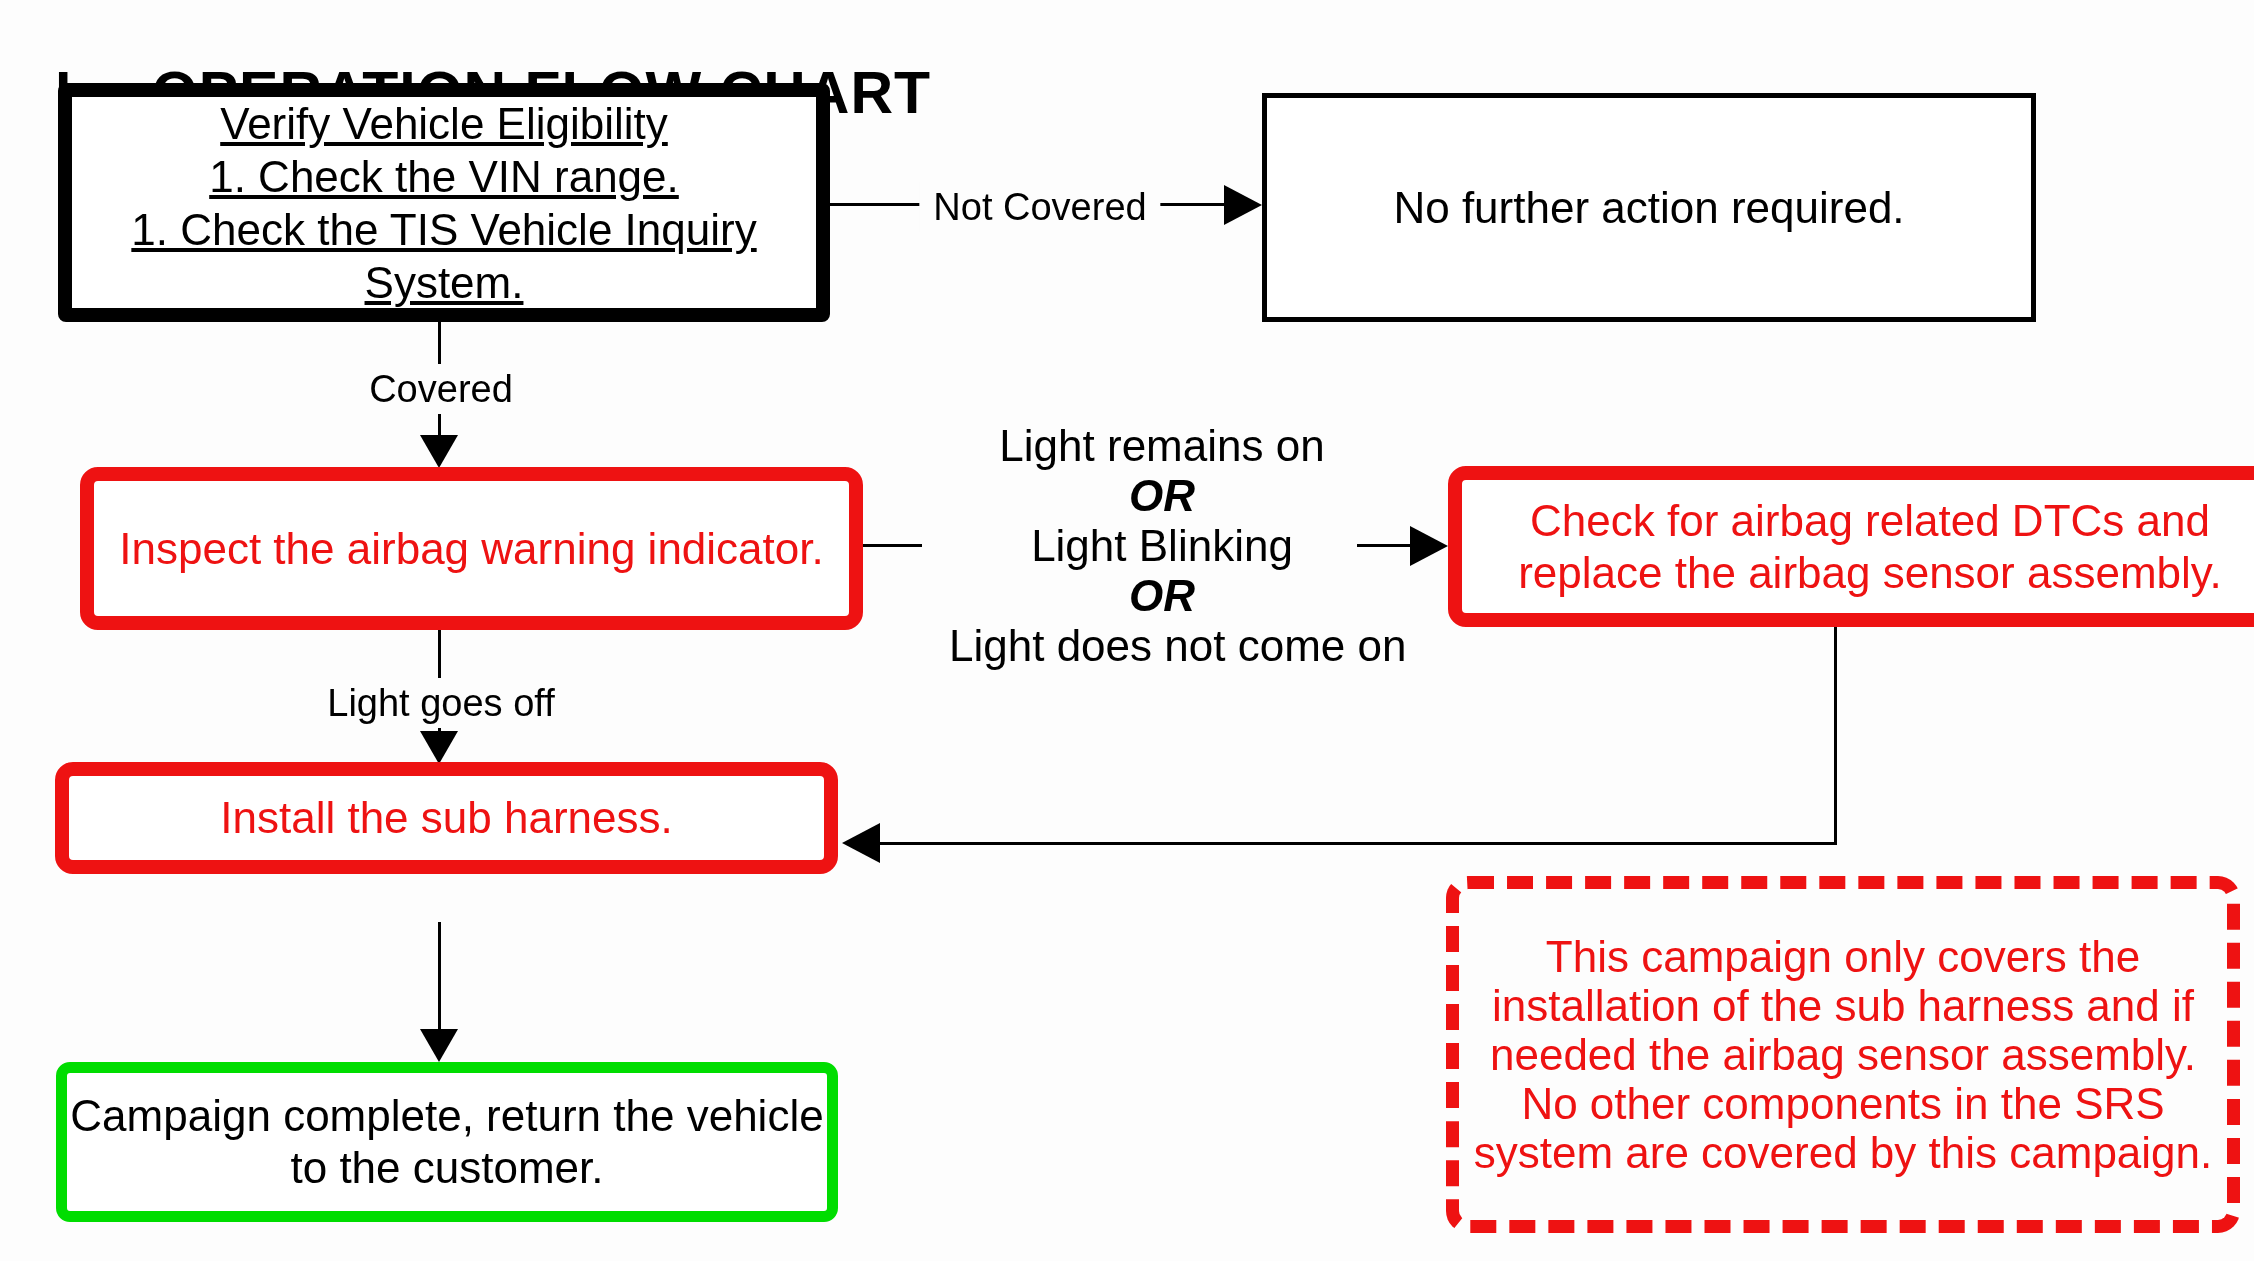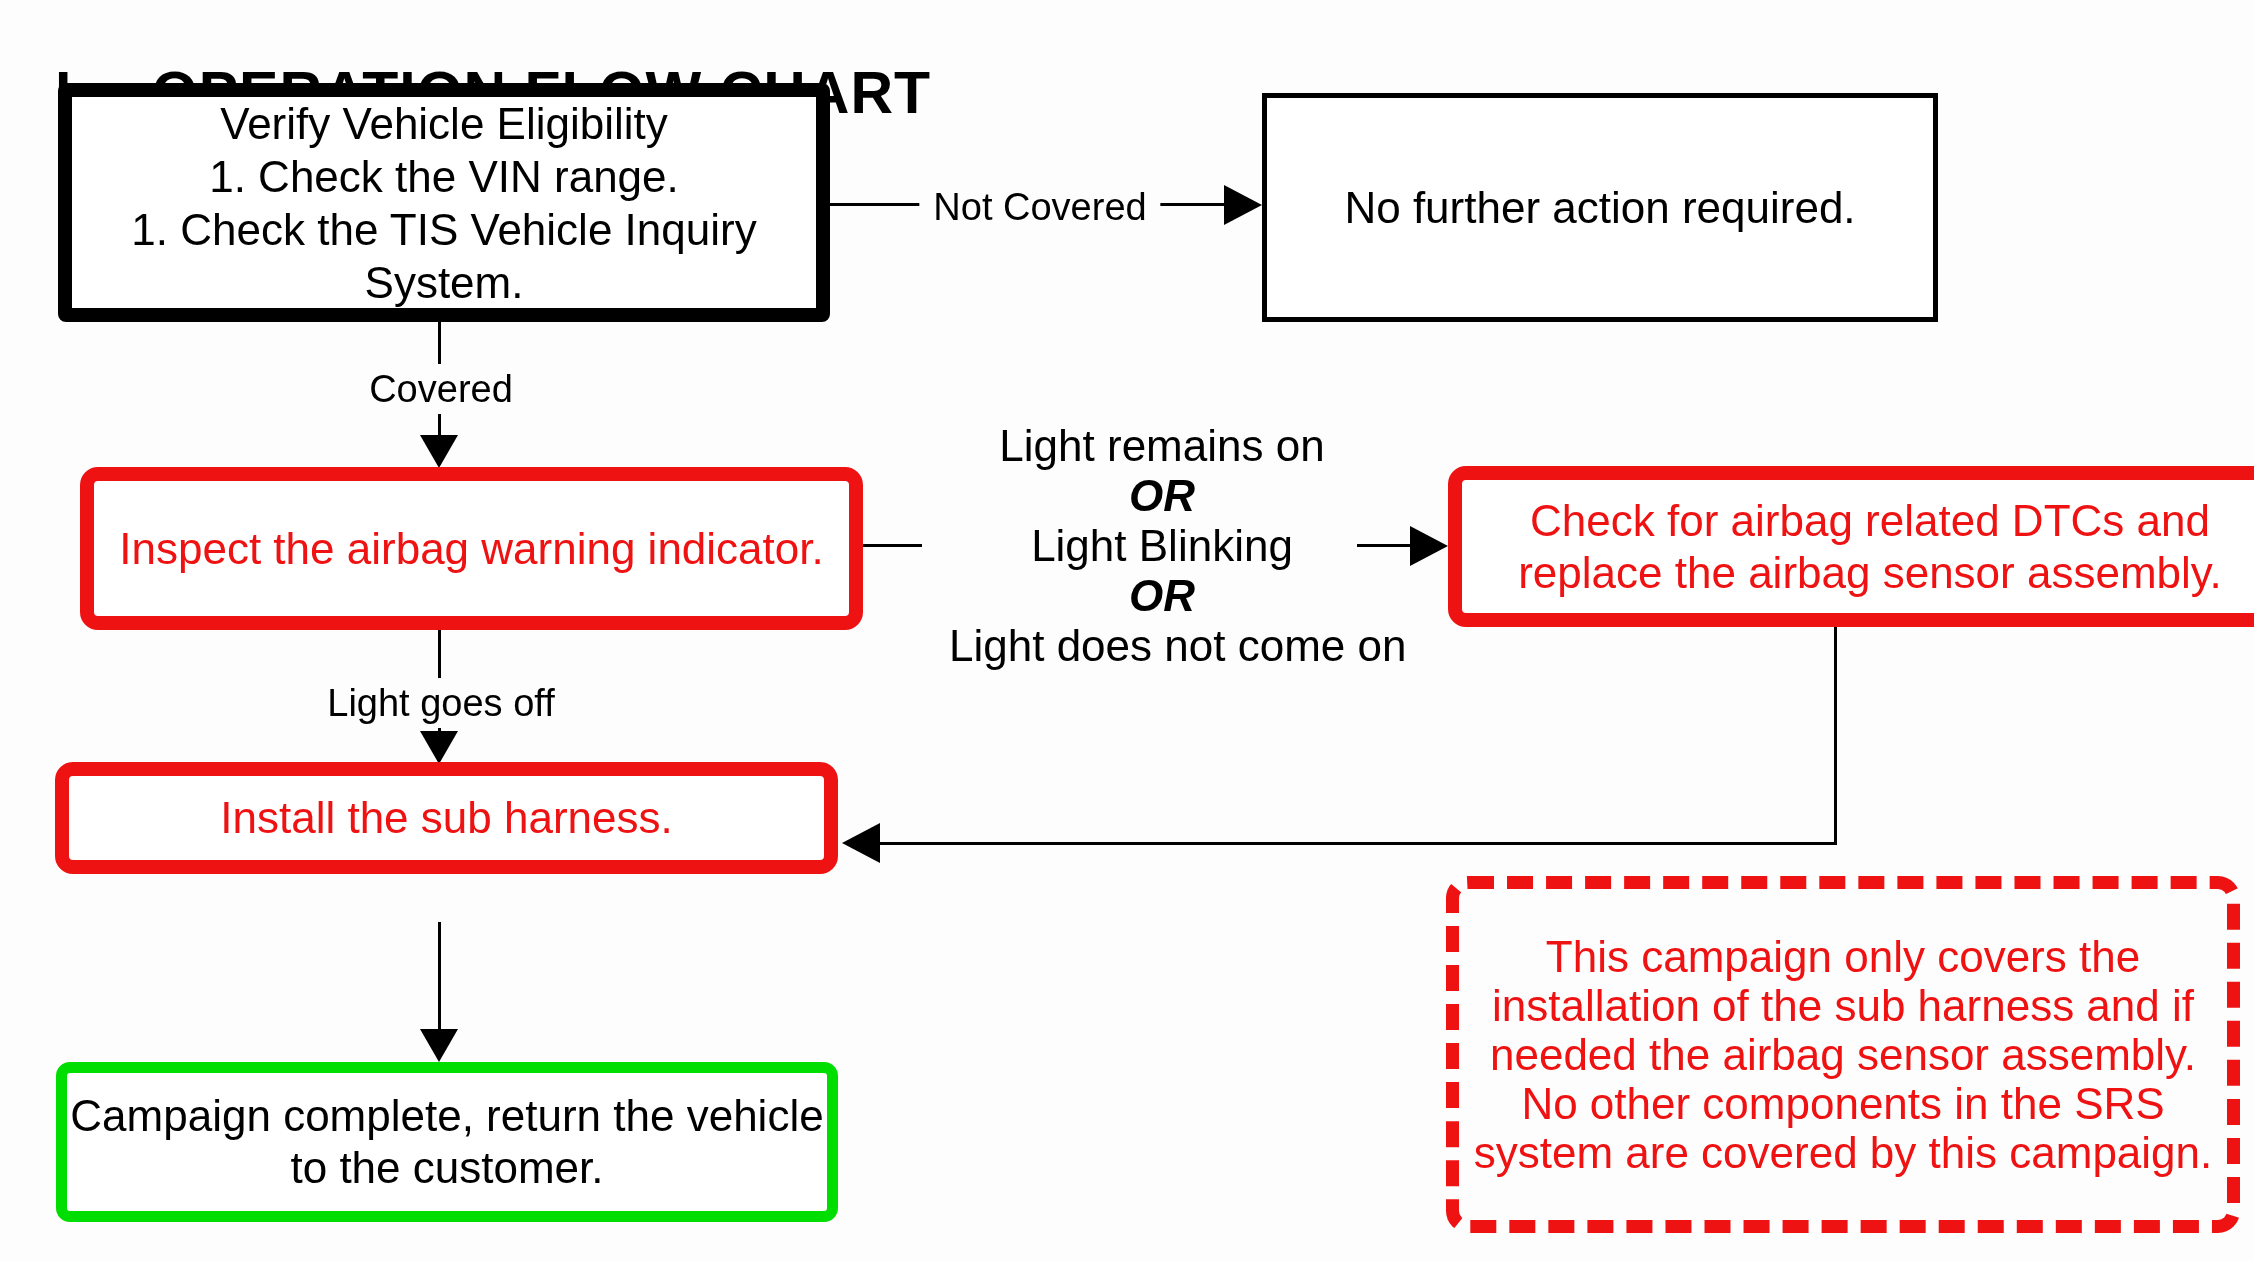--- a/index.html
+++ b/index.html
@@ -14,21 +14,21 @@
   .title{position:absolute;left:55px;top:20px;font-weight:700;font-size:59px;line-height:1;white-space:nowrap;}
   .title .tnum{display:inline-block;}
   .title .ttext{display:inline-block;margin-left:64px;letter-spacing:1px;margin-top:44px;}
 
   .box{
     position:absolute;box-sizing:border-box;background:#ffffff;
     display:flex;flex-direction:column;justify-content:center;align-items:center;
     text-align:center;font-size:44px;line-height:52px;
   }
   .box .ln{white-space:nowrap;}
-  .b-black{border:14px solid var(--ink);border-radius:8px;}
+  .b-black{border:14px solid var(--ink);border-radius:8px;text-decoration:underline;}
   .b-thin{border:5px solid var(--ink);}
   .b-red{border:14px solid var(--red);border-radius:18px;color:var(--red);}
   .b-green{border:11px solid var(--green);border-radius:14px;color:var(--ink);}
   .b-dash{border:13px dashed var(--red);border-radius:22px;color:var(--red);line-height:49px;}
 
   .hline,.vline{position:absolute;background:var(--ink);}
   .hline{height:3px;}
   .vline{width:3px;}
   .arr{position:absolute;width:0;height:0;}
   .arr-down{border-left:19px solid transparent;border-right:19px solid transparent;border-top:33px solid var(--ink);}
@@ -84,21 +84,21 @@
     <span class="tnum">I.</span><span class="ttext">OPERATION FLOW CHART</span>
   </div>
 
   <div class="box b-black" style="left:58px;top:83px;width:772px;height:239px;line-height:53px;">
     <div class="ln">Verify Vehicle Eligibility</div>
     <div class="ln">1. Check the VIN range.</div>
     <div class="ln">1. Check the TIS Vehicle Inquiry</div>
     <div class="ln">System.</div>
   </div>
 
-  <div class="box b-thin" style="left:1262px;top:93px;width:676px;height:229px;text-align:right;">
+  <div class="box b-thin" style="left:1262px;top:93px;width:774px;height:229px;text-align:right;">
     <div class="ln">No further action required.</div>
   </div>
 
   <div class="box b-red" style="left:55px;top:467px;width:783px;height:163px;margin-left:25px;">
     <div class="ln">Inspect the airbag warning indicator.</div>
   </div>
 
   <div class="box b-red" style="left:1448px;top:466px;width:844px;height:161px;">
     <div class="ln">Check for airbag related DTCs and</div>
     <div class="ln">replace the airbag sensor assembly.</div>

